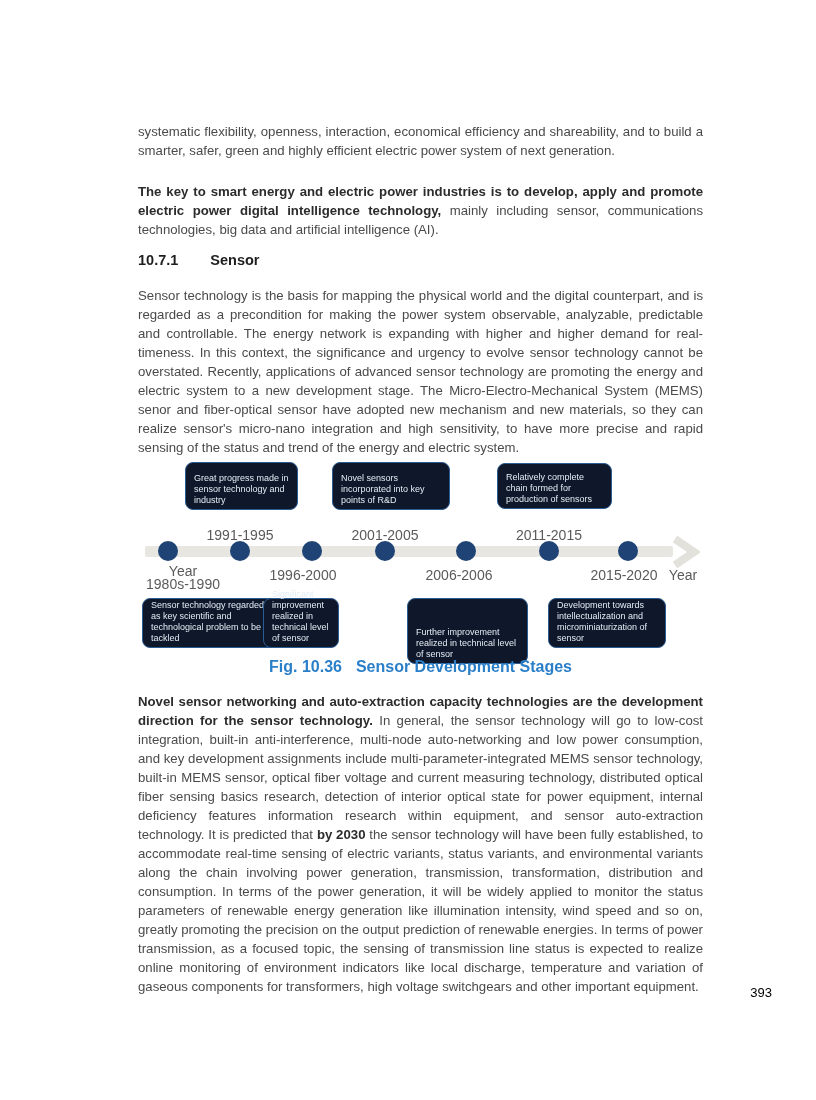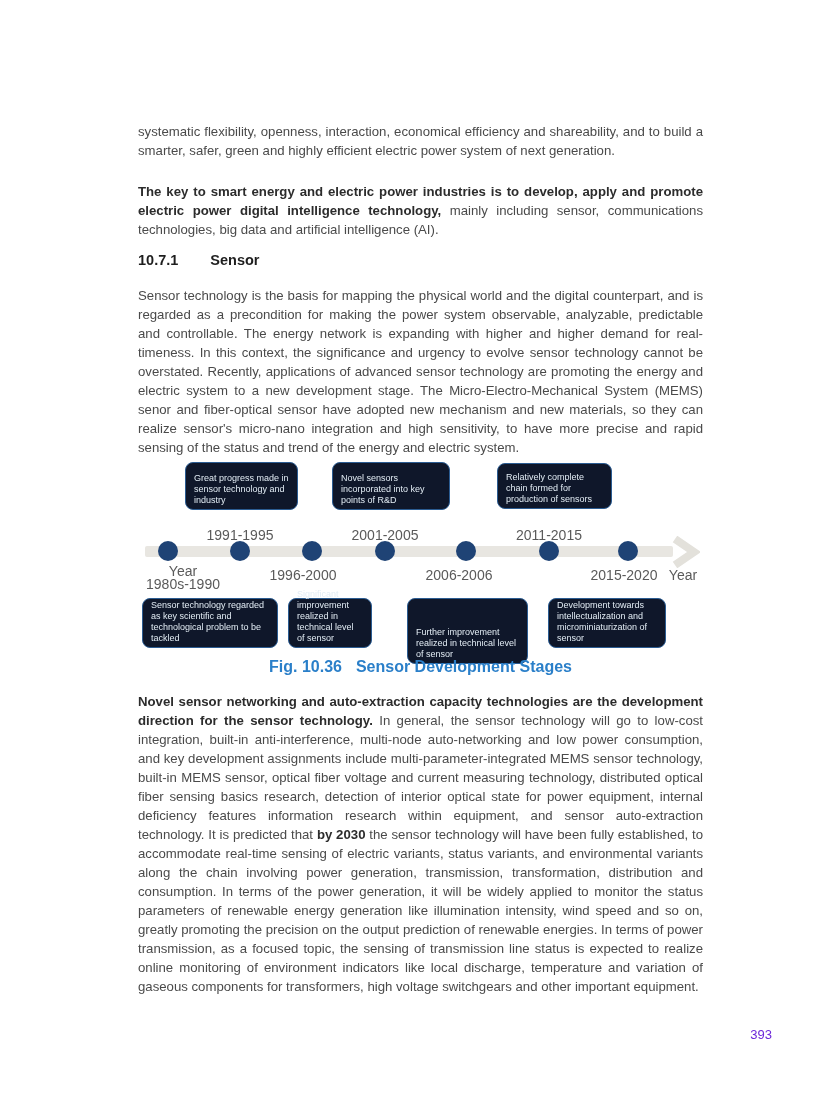--- a/index.html
+++ b/index.html
@@ -23,21 +23,21 @@
        background:#1F4375;}
   .tick{position:absolute;font-size:14px;color:#5a5a5a;white-space:nowrap;
         transform:translateX(-50%);}
   .tick-above{top:527px;}
   .tick-below{top:547px;margin-top:20px;}
   .tick-two-line{top:565px;text-align:center;line-height:12.5px;}
   .tick-two-line span{display:block;}
   .fig-caption{position:absolute;left:138px;top:658px;width:565px;
                text-align:center;font-size:16px;font-weight:700;color:#2A7FC9;}
   .fig-caption .cap-title{margin-left:14px;}
-  .folio{position:absolute;top:1027px;right:44px;font-size:13px;color:#6d28d9;}
+  .folio{position:absolute;top:985px;right:44px;font-size:13px;color:#000000;}
 </style>
 </head>
 <body>
 
 <div class="page">
 
   <p class="body-par" style="top:122px;">systematic flexibility, openness, interaction, economical efficiency and shareability, and to build a smarter, safer, green and highly efficient electric power system of next generation.</p>
 
   <p class="body-par" style="top:182px;"><strong>The key to smart energy and electric power industries is to develop, apply and promote electric power digital intelligence technology,</strong><span> mainly including sensor, communications technologies, big data and artificial intelligence (AI).</span></p>
 
@@ -77,21 +77,21 @@
       <span>1980s-1990</span>
     </div>
   <div class="tick tick-below" style="left:303px;">1996-2000</div>
   <div class="tick tick-below" style="left:459px;">2006-2006</div>
   <div class="tick tick-below" style="left:624px;">2015-2020</div>
   <div class="tick tick-below" style="left:683px;">Year</div>
 
   <div class="tbox" style="left:142px;top:598px;width:136px;height:50px;">
       <span>Sensor technology regarded as key scientific and technological problem to be tackled</span>
     </div>
-  <div class="tbox" style="left:288px;top:598px;width:84px;height:50px;">
+  <div class="tbox" style="left:263px;top:598px;width:76px;height:50px;">
       <span>Significant improvement realized in technical level of sensor</span>
     </div>
   <div class="tbox" style="left:407px;top:598px;width:121px;height:66px;">
       <span>Further improvement realized in technical level of sensor</span>
     </div>
   <div class="tbox" style="left:548px;top:598px;width:118px;height:50px;">
       <span>Development towards intellectualization and microminiaturization of sensor</span>
     </div>
 
   <div class="fig-caption"><span class="cap-label">Fig. 10.36</span><span class="cap-title">Sensor Development Stages</span></div>

